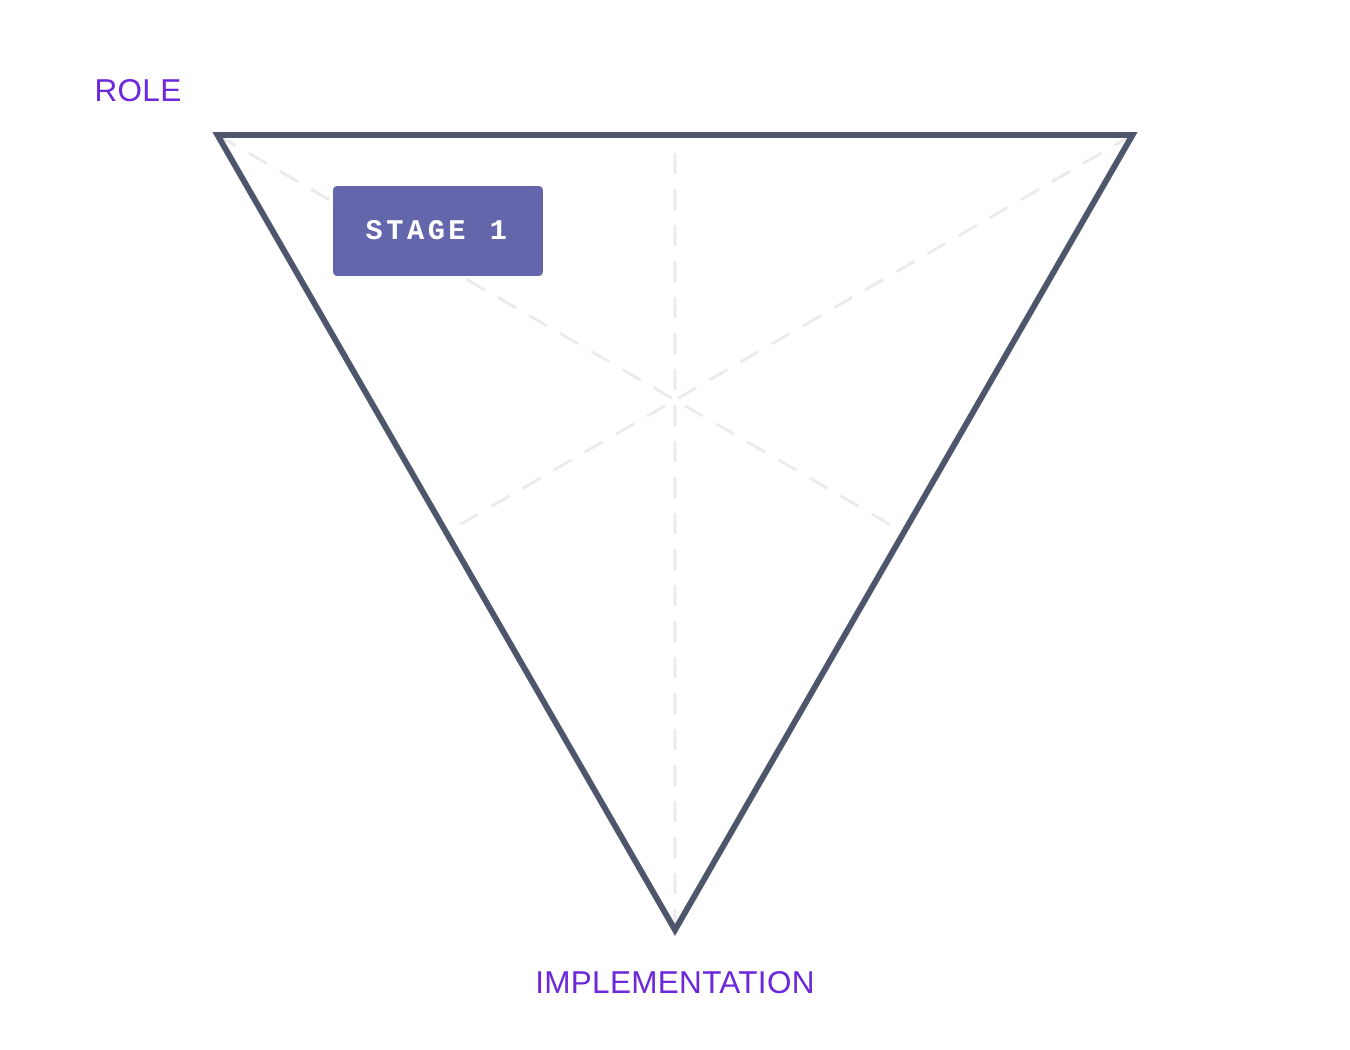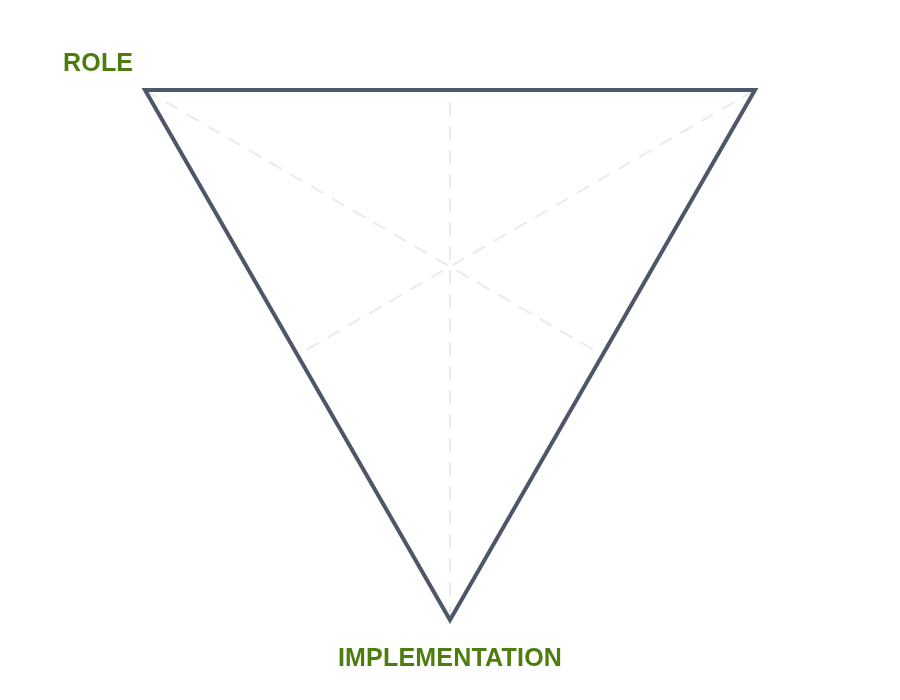--- a/index.html
+++ b/index.html
@@ -22,23 +22,23 @@
     position: absolute;
     top: 0;
     left: 0;
     width: 900px;
     height: 700px;
     display: block;
   }
   .vertex-label {
     position: absolute;
     font-family: "Liberation Sans", sans-serif;
-    font-size: 25px;
-    font-weight: bold;
-    color: #4d7c0f;
+    font-size: 21px;
+    font-weight: normal;
+    color: #6d28d9;
     letter-spacing: 0.2px;
     white-space: nowrap;
     line-height: 1;
   }
   #label-role {
     left: 63px;
     top: 50px;
   }
   #label-look-feel {
     left: 672px;
@@ -91,14 +91,17 @@
     </g>
 
     <polygon points="145,90 755,90 450,620" fill="none" stroke="#4e566b" stroke-width="4" stroke-linejoin="miter" stroke-miterlimit="10"></polygon>
   </svg>
 
   <div class="vertex-label" id="label-role">ROLE</div>
 
 
   <div class="vertex-label" id="label-implementation">IMPLEMENTATION</div>
 
+  <div id="stage-badge">
+    <span id="stage-badge-label">STAGE 1</span>
+  </div>
 
 </div>
 
 </body></html>

